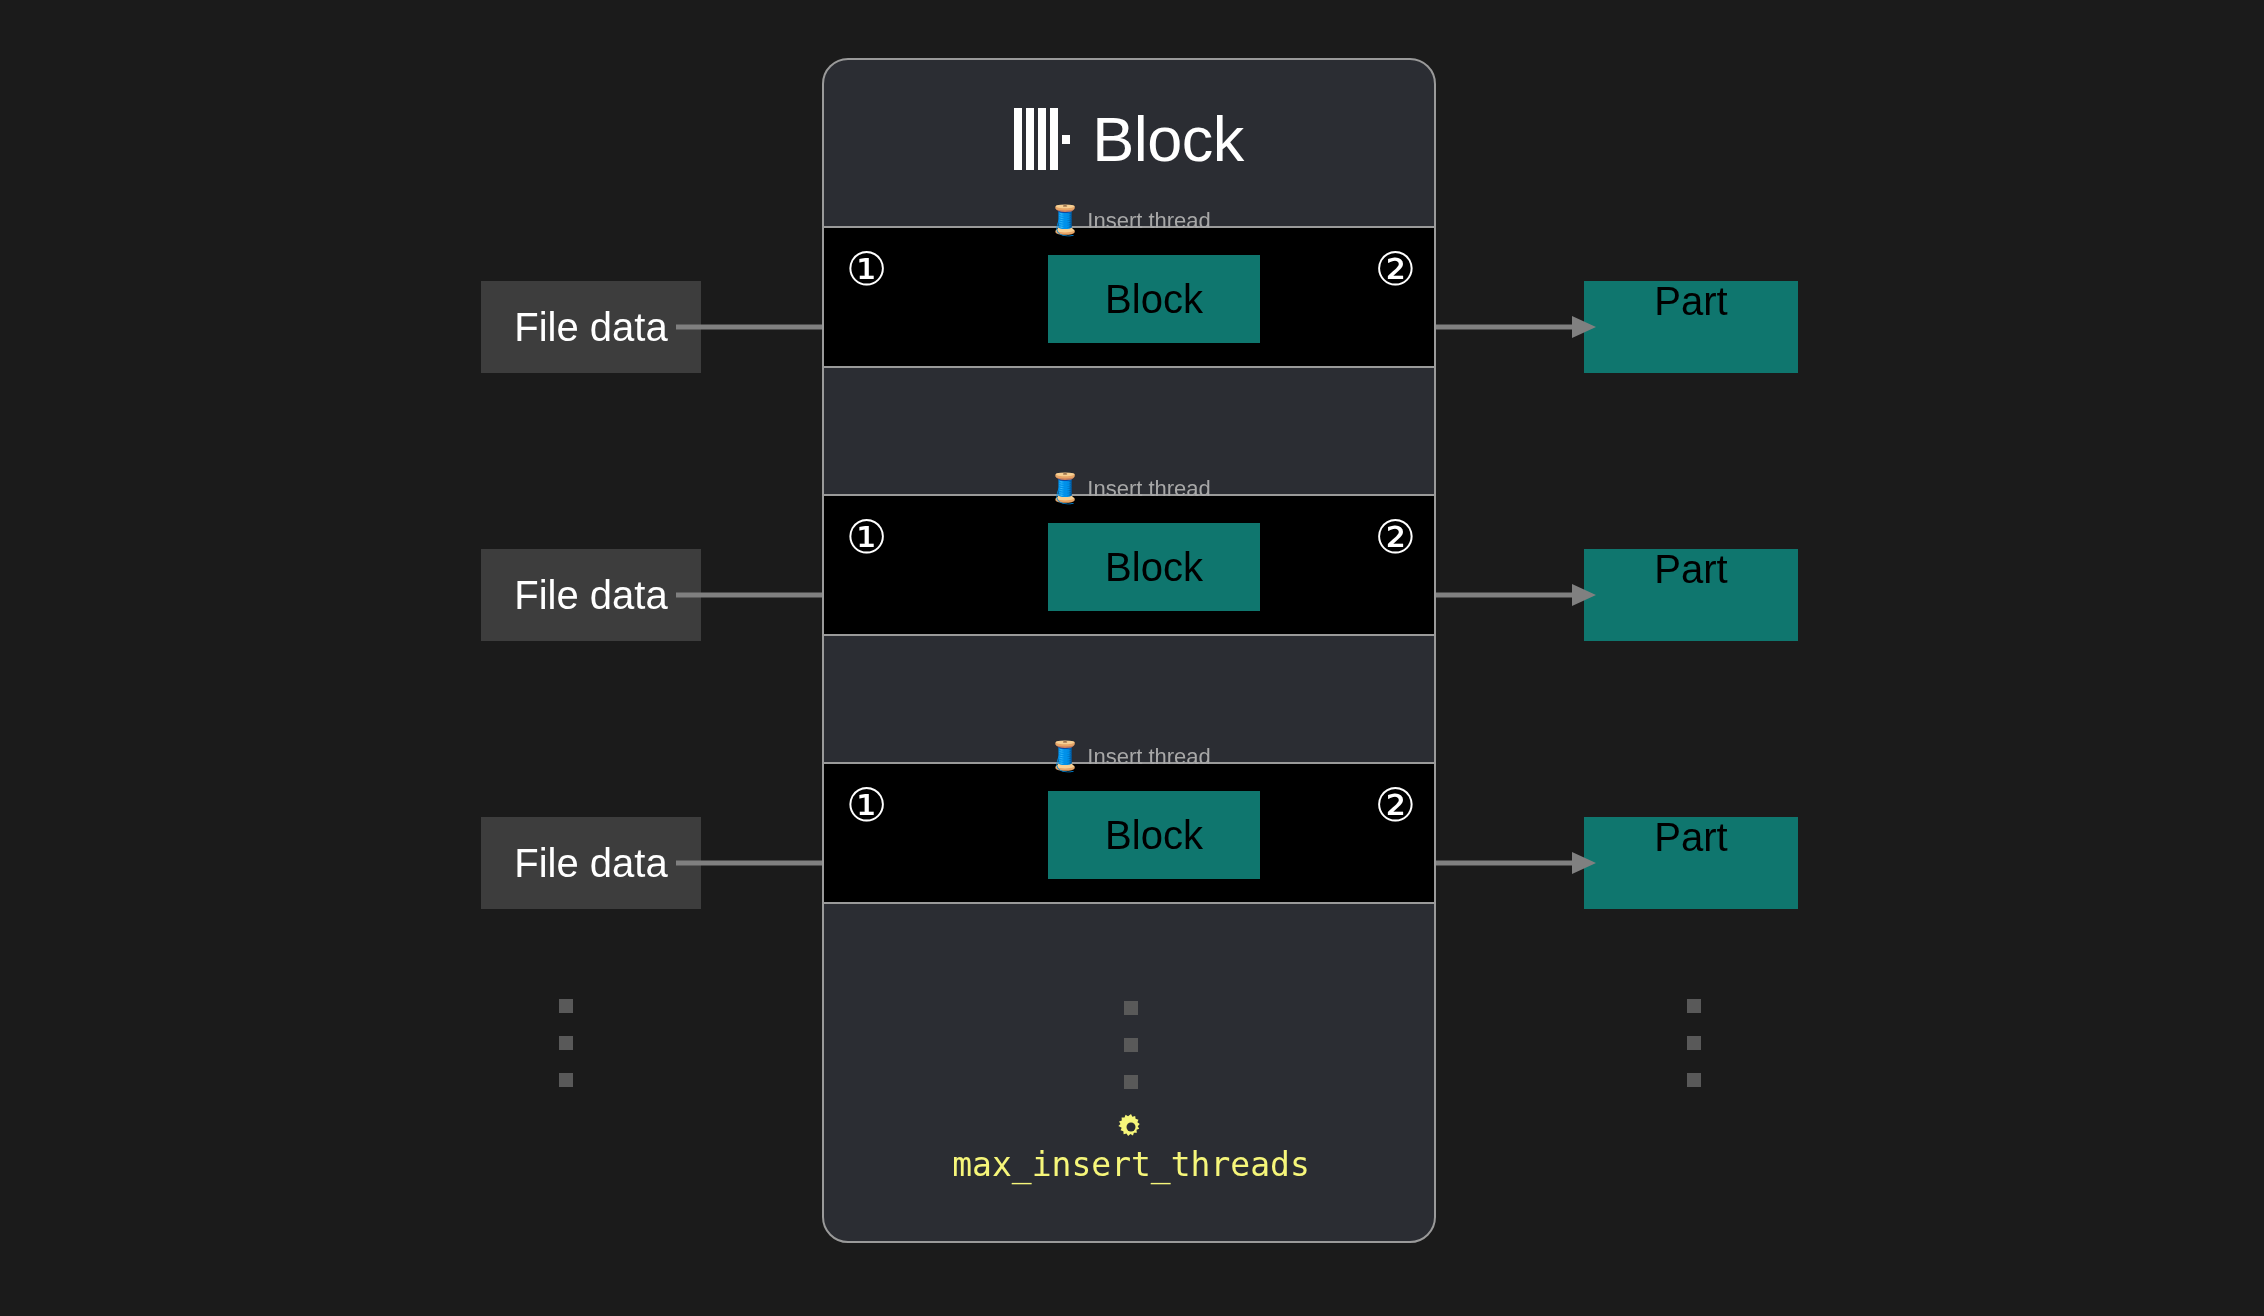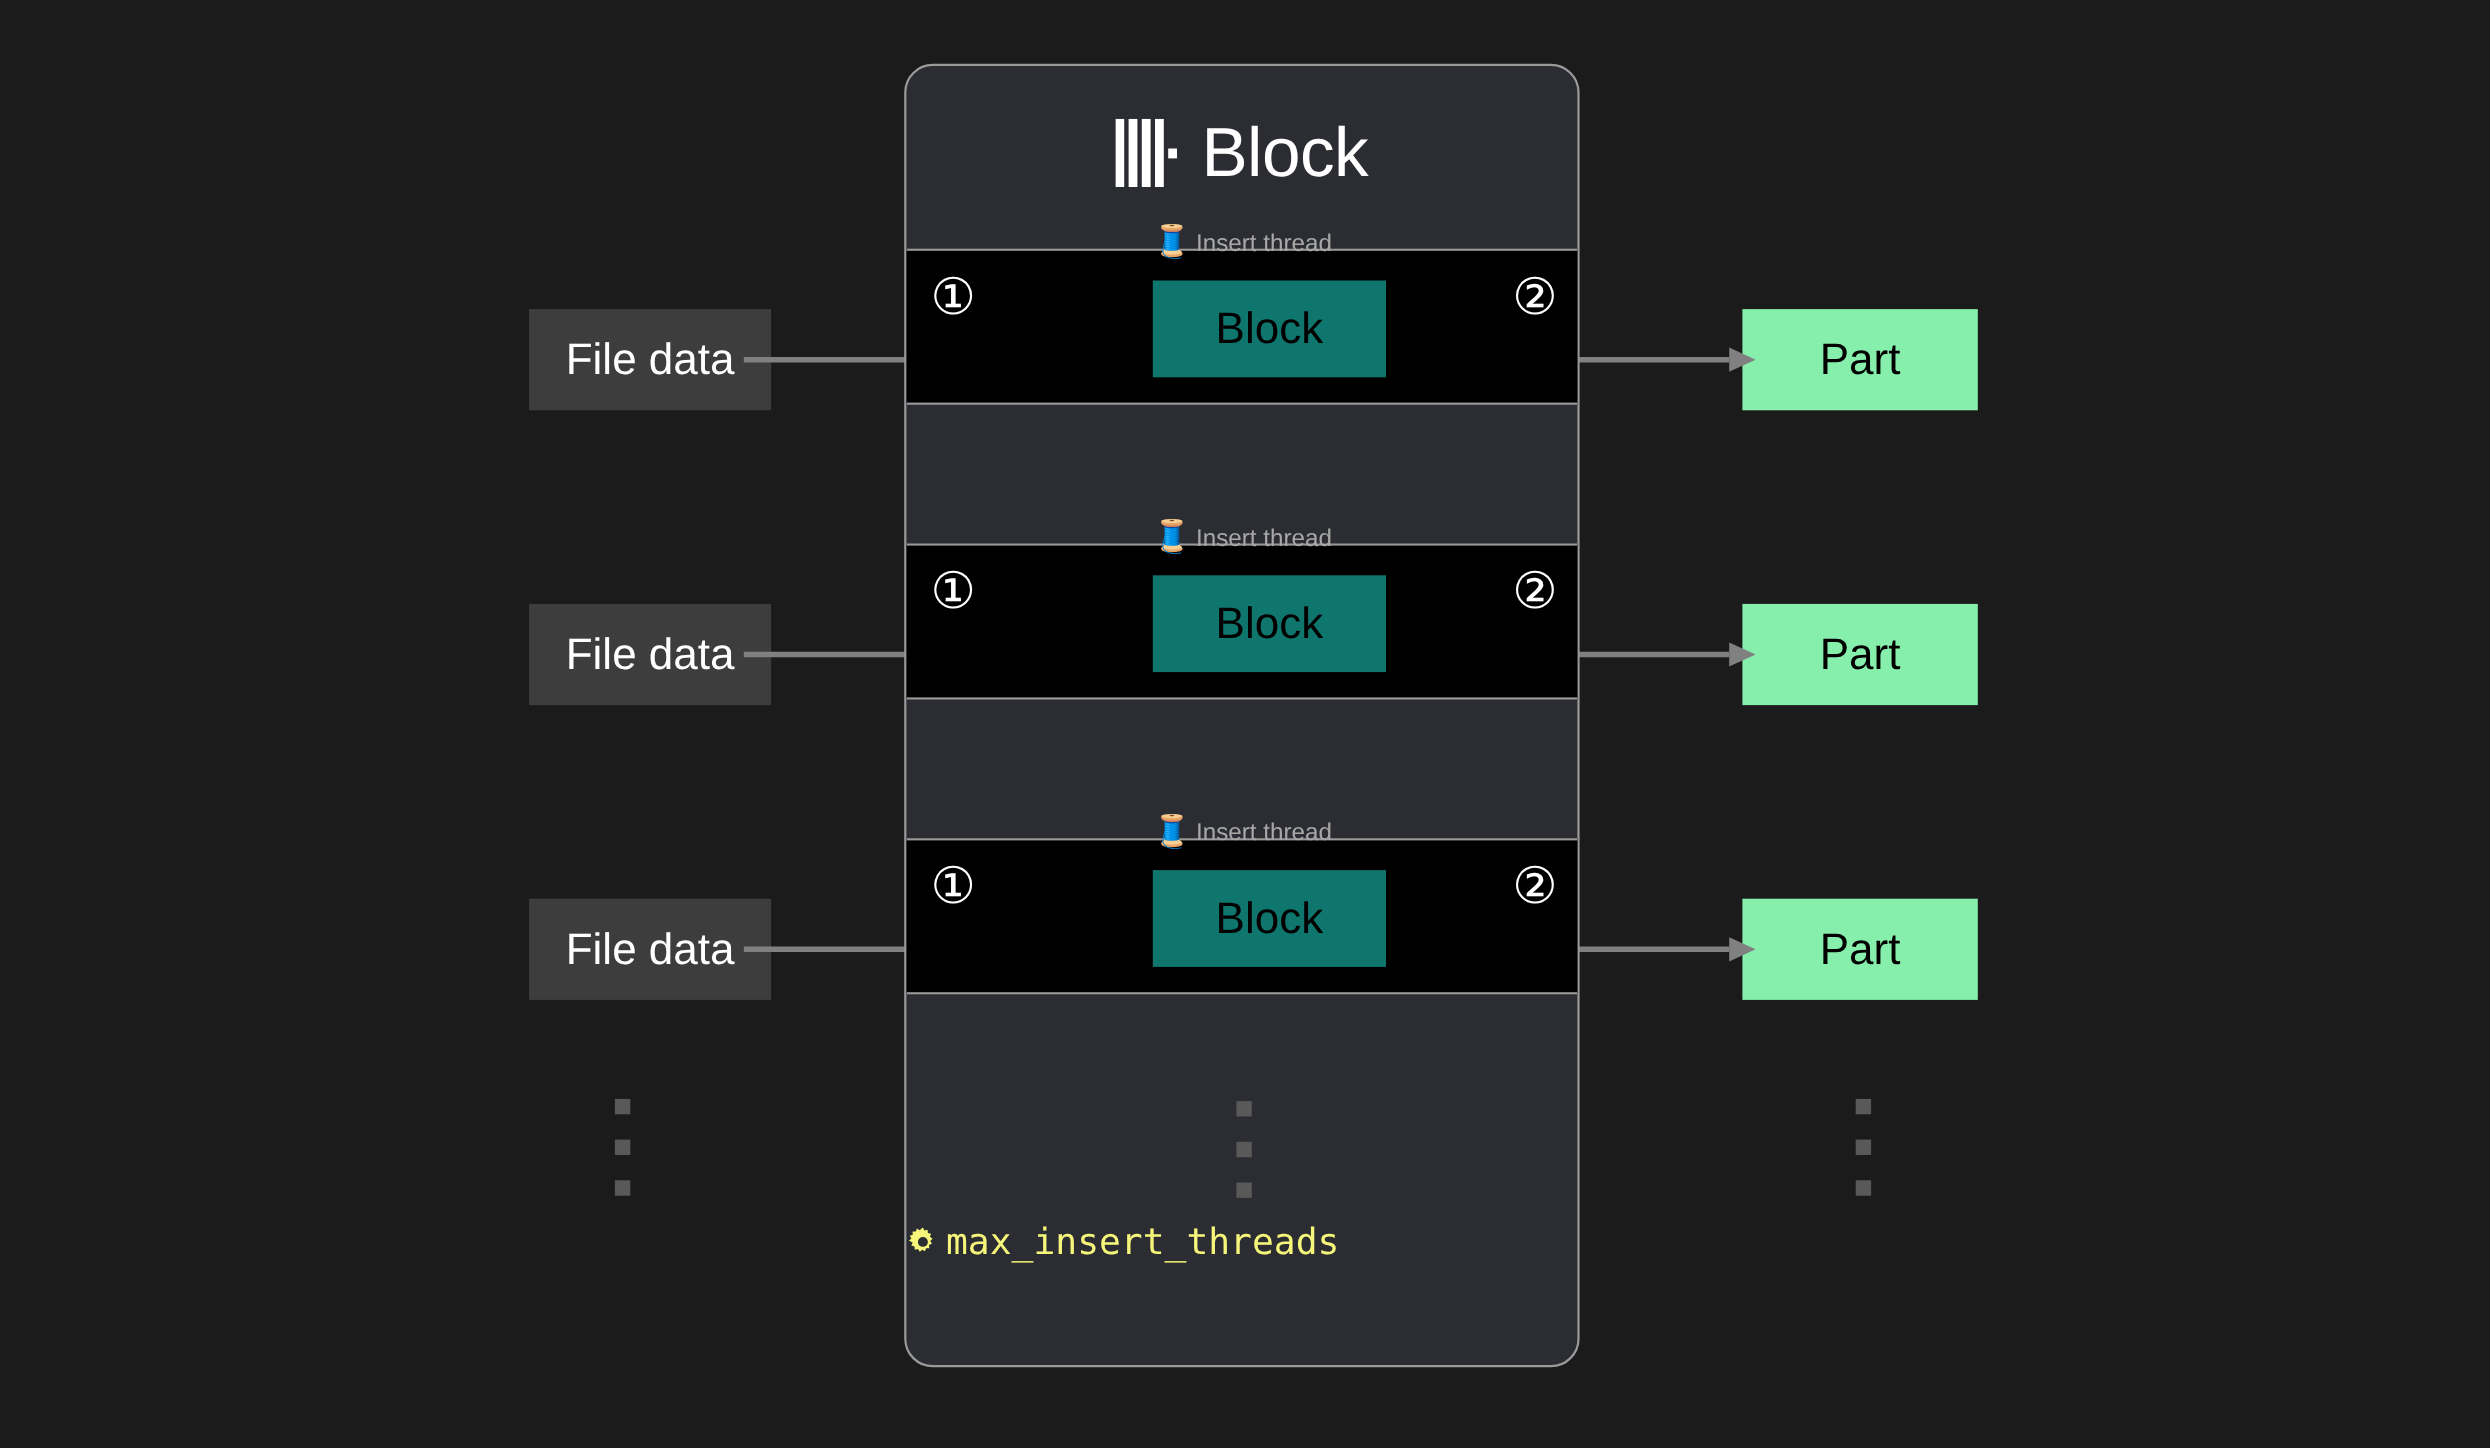--- a/index.html
+++ b/index.html
@@ -141,23 +141,22 @@
     justify-content: center;
     color: #ffffff;
     font-size: 40px;
     line-height: 1;
     left: 481px;
   }
   .part-box {
     position: absolute;
     width: 214px;
     height: 92px;
-    background: #86efac;
-    display: flex;
-    align-items: center;
+    background: #0f766e;
+    display: flex;
     justify-content: center;
     color: #000000;
     font-size: 40px;
     line-height: 1;
     left: 1584px;
   }
   .row-1 { top: 281px; }
   .row-2 { top: 549px; }
   .row-3 { top: 817px; }
 
@@ -188,21 +187,21 @@
   .dots-left   { left: 559px;  top: 999px; }
   .dots-right  { left: 1687px; top: 999px; }
 
   
   .setting {
     position: absolute;
     left: 0;
     width: 614px;
     top: 1052px;
     display: flex;
-    flex-direction: row;
+    flex-direction: column;
     align-items: center;
     gap: 6px;
   }
   .gear-icon {
     display: block;
     width: 30px;
     height: 30px;
   }
   .setting-name {
     color: #f6f67a;

